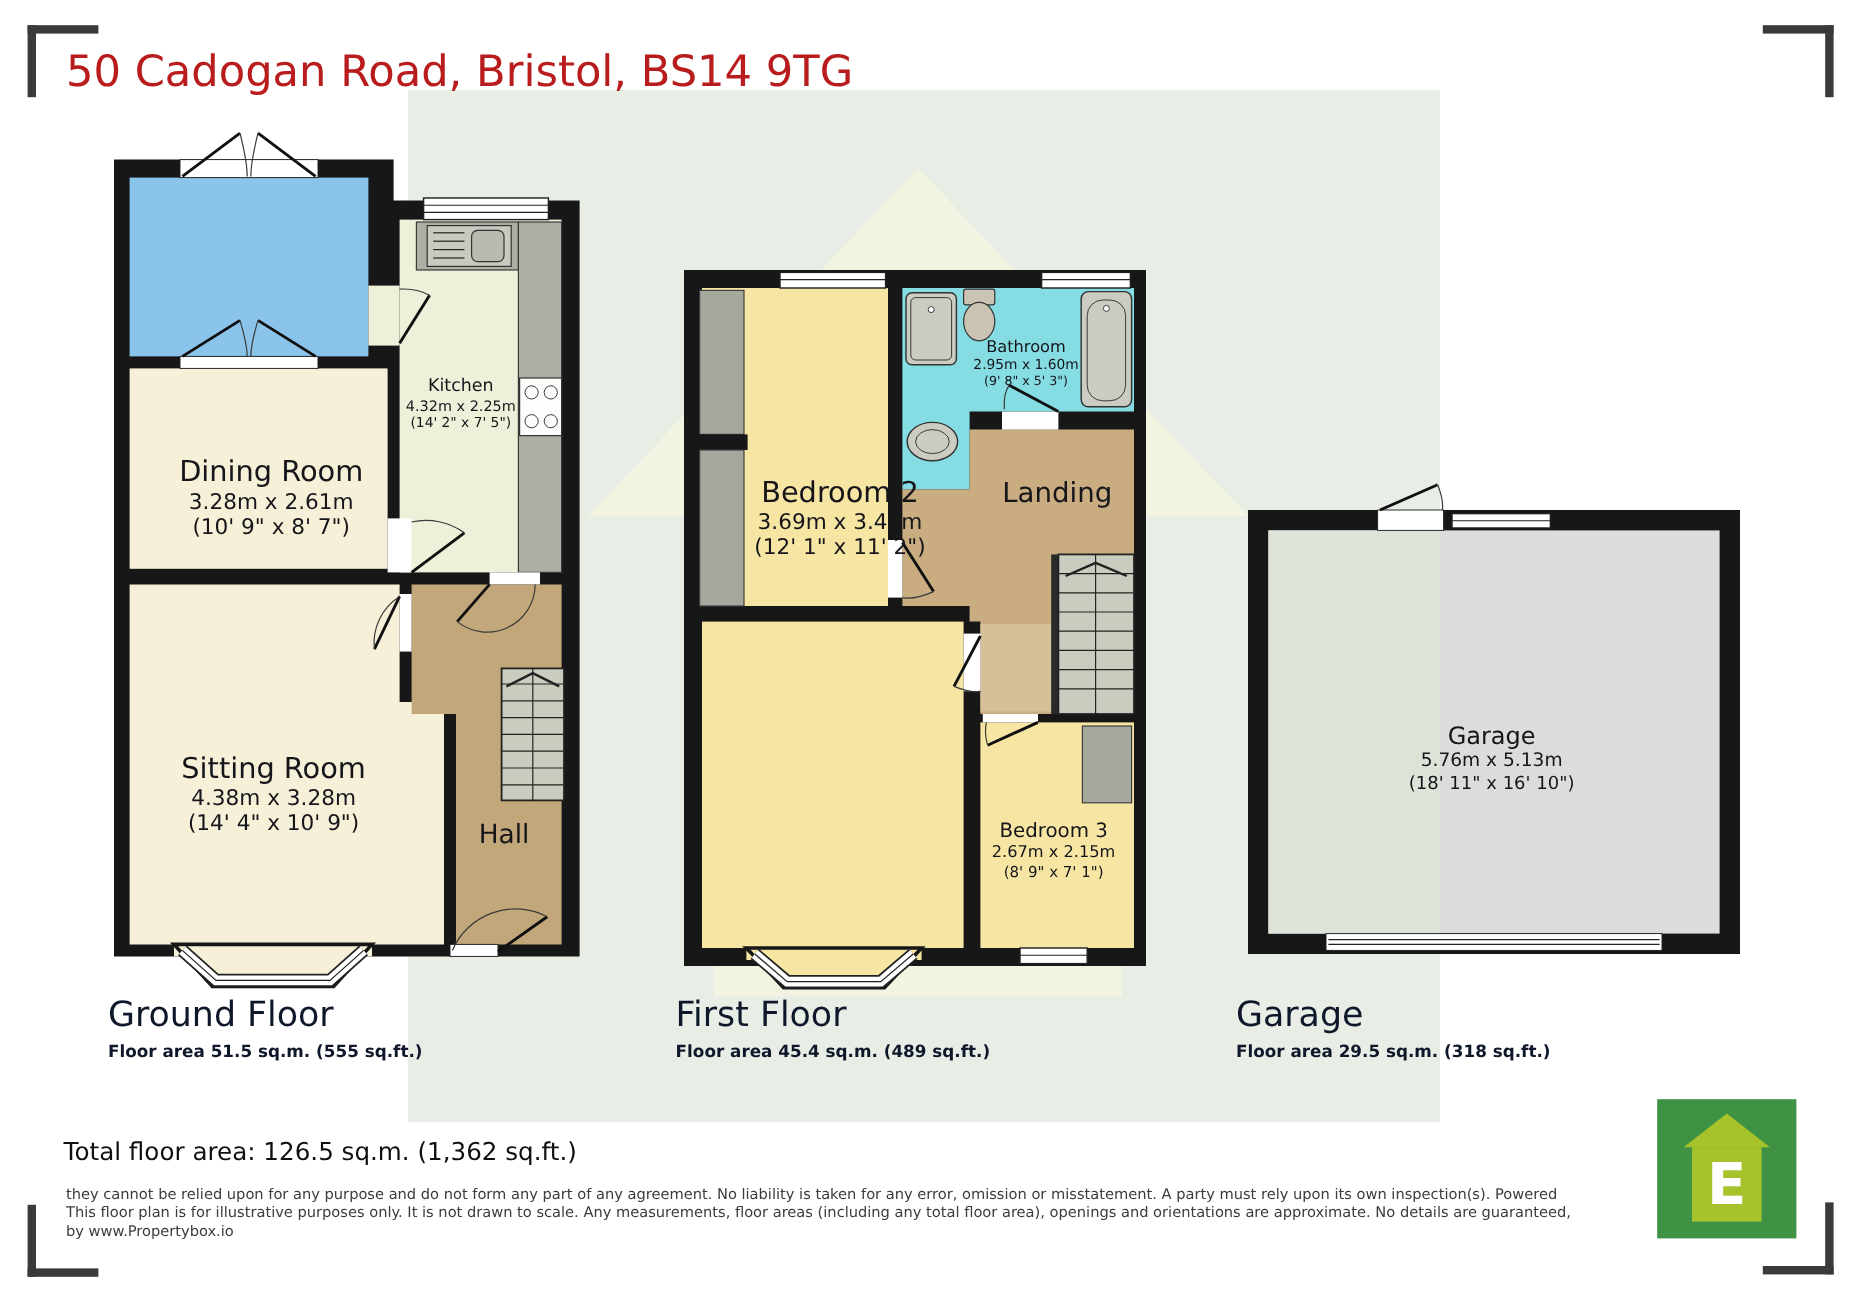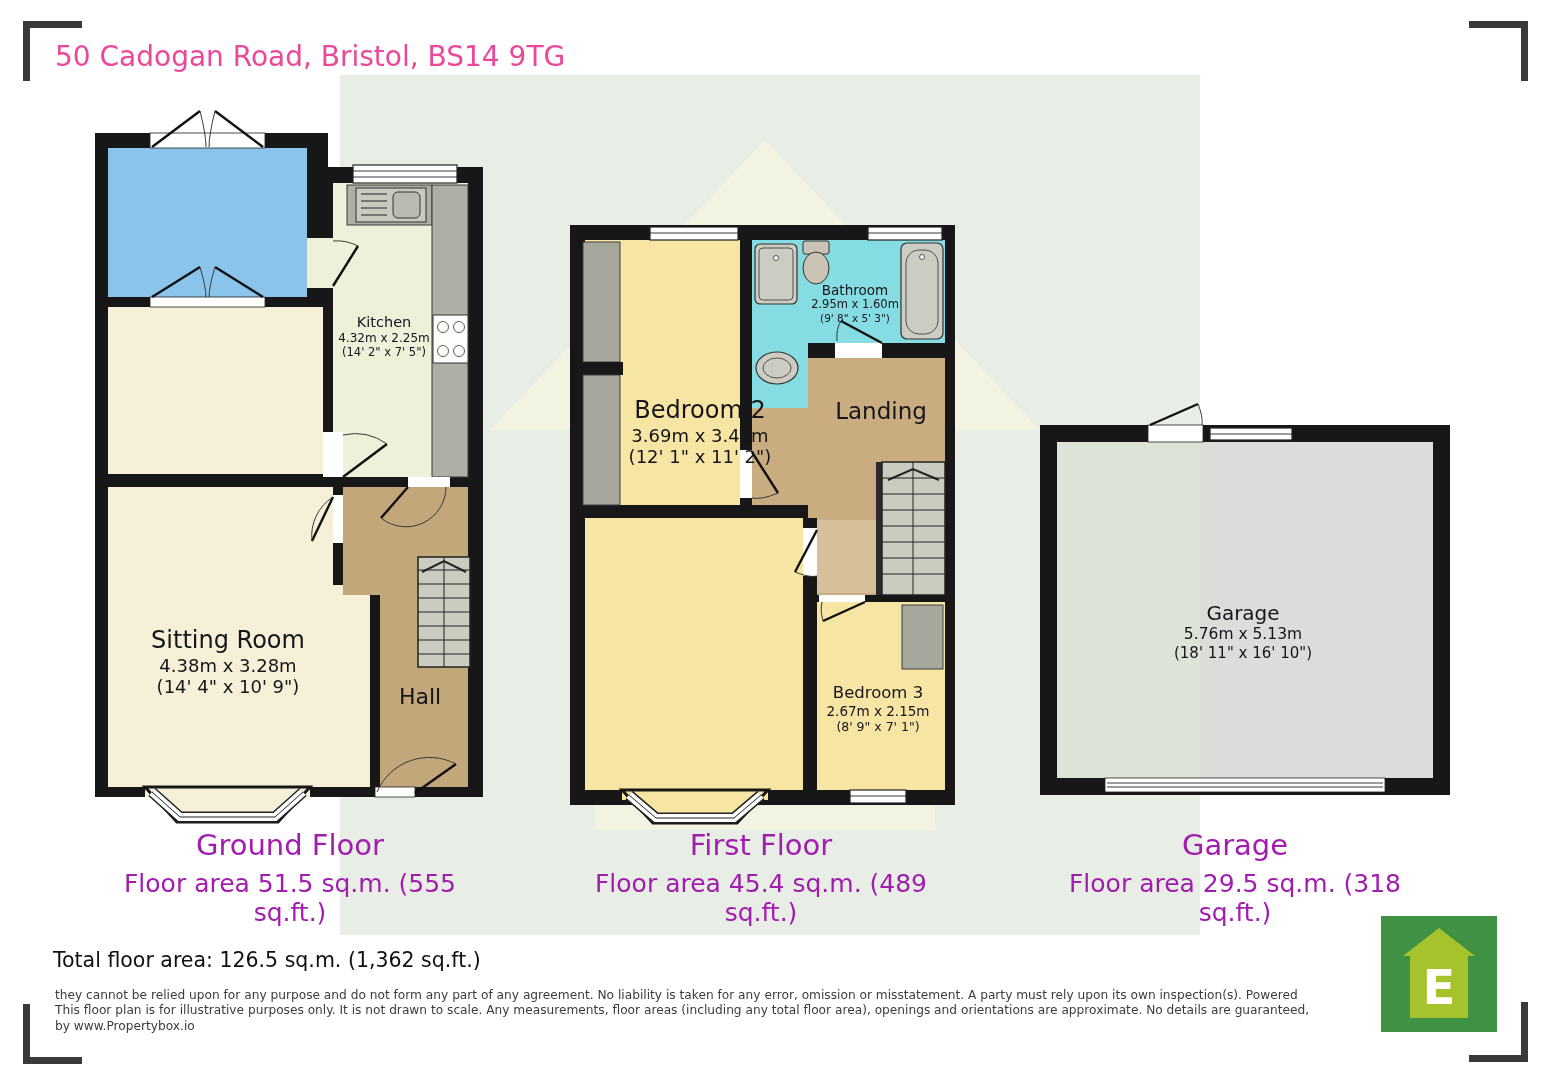--- a/index.html
+++ b/index.html
@@ -22,24 +22,24 @@
   .lbl{position:absolute;transform:translate(-50%,-50%);text-align:center;white-space:nowrap;
        color:#15151a;line-height:1.2;z-index:6;}
   .rn,.rd,.rd2{display:block;}
   .sz-lg .rn{font-size:24px;} .sz-lg .rd{font-size:18px;} .sz-lg .rd2{font-size:18px;}
   .sz-kit .rn{font-size:14.5px;} .sz-kit .rd{font-size:12px;} .sz-kit .rd2{font-size:11.5px;}
   .sz-sm .rn{font-size:13.5px;} .sz-sm .rd{font-size:11.5px;} .sz-sm .rd2{font-size:10.5px;}
   .sz-md .rn{font-size:16.5px;} .sz-md .rd{font-size:13.5px;} .sz-md .rd2{font-size:12.5px;}
   .sz-gar .rn{font-size:20px;} .sz-gar .rd{font-size:15.5px;} .sz-gar .rd2{font-size:15px;}
   .sz-hall .rn{font-size:22px;text-align:right;} .sz-land .rn{font-size:23px;}
   
-  .caption{position:absolute;top:828px;text-align:center;color:#a21caf;z-index:6;}
+  .caption{position:absolute;top:828px;text-align:left;color:#0f172a;z-index:6;}
   .cap-name{font-size:29px;}
-  .cap-area{font-size:25px;margin-top:7px;}
-  #title{position:absolute;left:55px;top:40px;font-size:28px;color:#ec4899;z-index:6;}
+  .cap-area{font-size:14px;margin-top:7px;font-weight:bold;}
+  #title{position:absolute;left:55px;top:40px;font-size:36px;color:#b91c1c;z-index:6;}
   #total{position:absolute;left:53px;top:948px;font-size:20.5px;color:#101010;z-index:6;}
   #disclaimer{position:absolute;left:55px;top:988px;width:1290px;font-size:12.2px;
               line-height:15.4px;color:#3c3c3c;z-index:6;}
   
   .br{position:absolute;width:52px;height:53px;z-index:7;}
   #brTL{left:23px;top:21px;border-top:7px solid #3a3a3a;border-left:7px solid #3a3a3a;}
   #brTR{left:1469px;top:21px;border-top:7px solid #3a3a3a;border-right:7px solid #3a3a3a;}
   #brBL{left:23px;top:1004px;border-bottom:7px solid #3a3a3a;border-left:7px solid #3a3a3a;}
   #brBR{left:1469px;top:1002px;border-bottom:7px solid #3a3a3a;border-right:7px solid #3a3a3a;}
   
@@ -269,20 +269,25 @@
       <line x1="72" y1="388" x2="348" y2="388" class="wline"></line>
       <line x1="72" y1="392" x2="348" y2="392" class="wline"></line>
     </g>
   </svg>
 
   <div class="lbl sz-kit" style="left:384px;top:337px">
     <span class="rn">Kitchen</span>
     <span class="rd">4.32m x 2.25m</span>
     <span class="rd2">(14' 2" x 7' 5")</span>
   </div>
+  <div class="lbl sz-lg" style="left:226px;top:415px">
+    <span class="rn">Dining Room</span>
+    <span class="rd">3.28m x 2.61m</span>
+    <span class="rd2">(10' 9" x 8' 7")</span>
+  </div>
   <div class="lbl sz-lg" style="left:228px;top:662px">
     <span class="rn">Sitting Room</span>
     <span class="rd">4.38m x 3.28m</span>
     <span class="rd2">(14' 4" x 10' 9")</span>
   </div>
   <div class="lbl sz-hall" style="left:420px;top:697px">
     <span class="rn">Hall</span>
   </div>
 
   <div class="lbl sz-lg" style="left:700px;top:432px">

